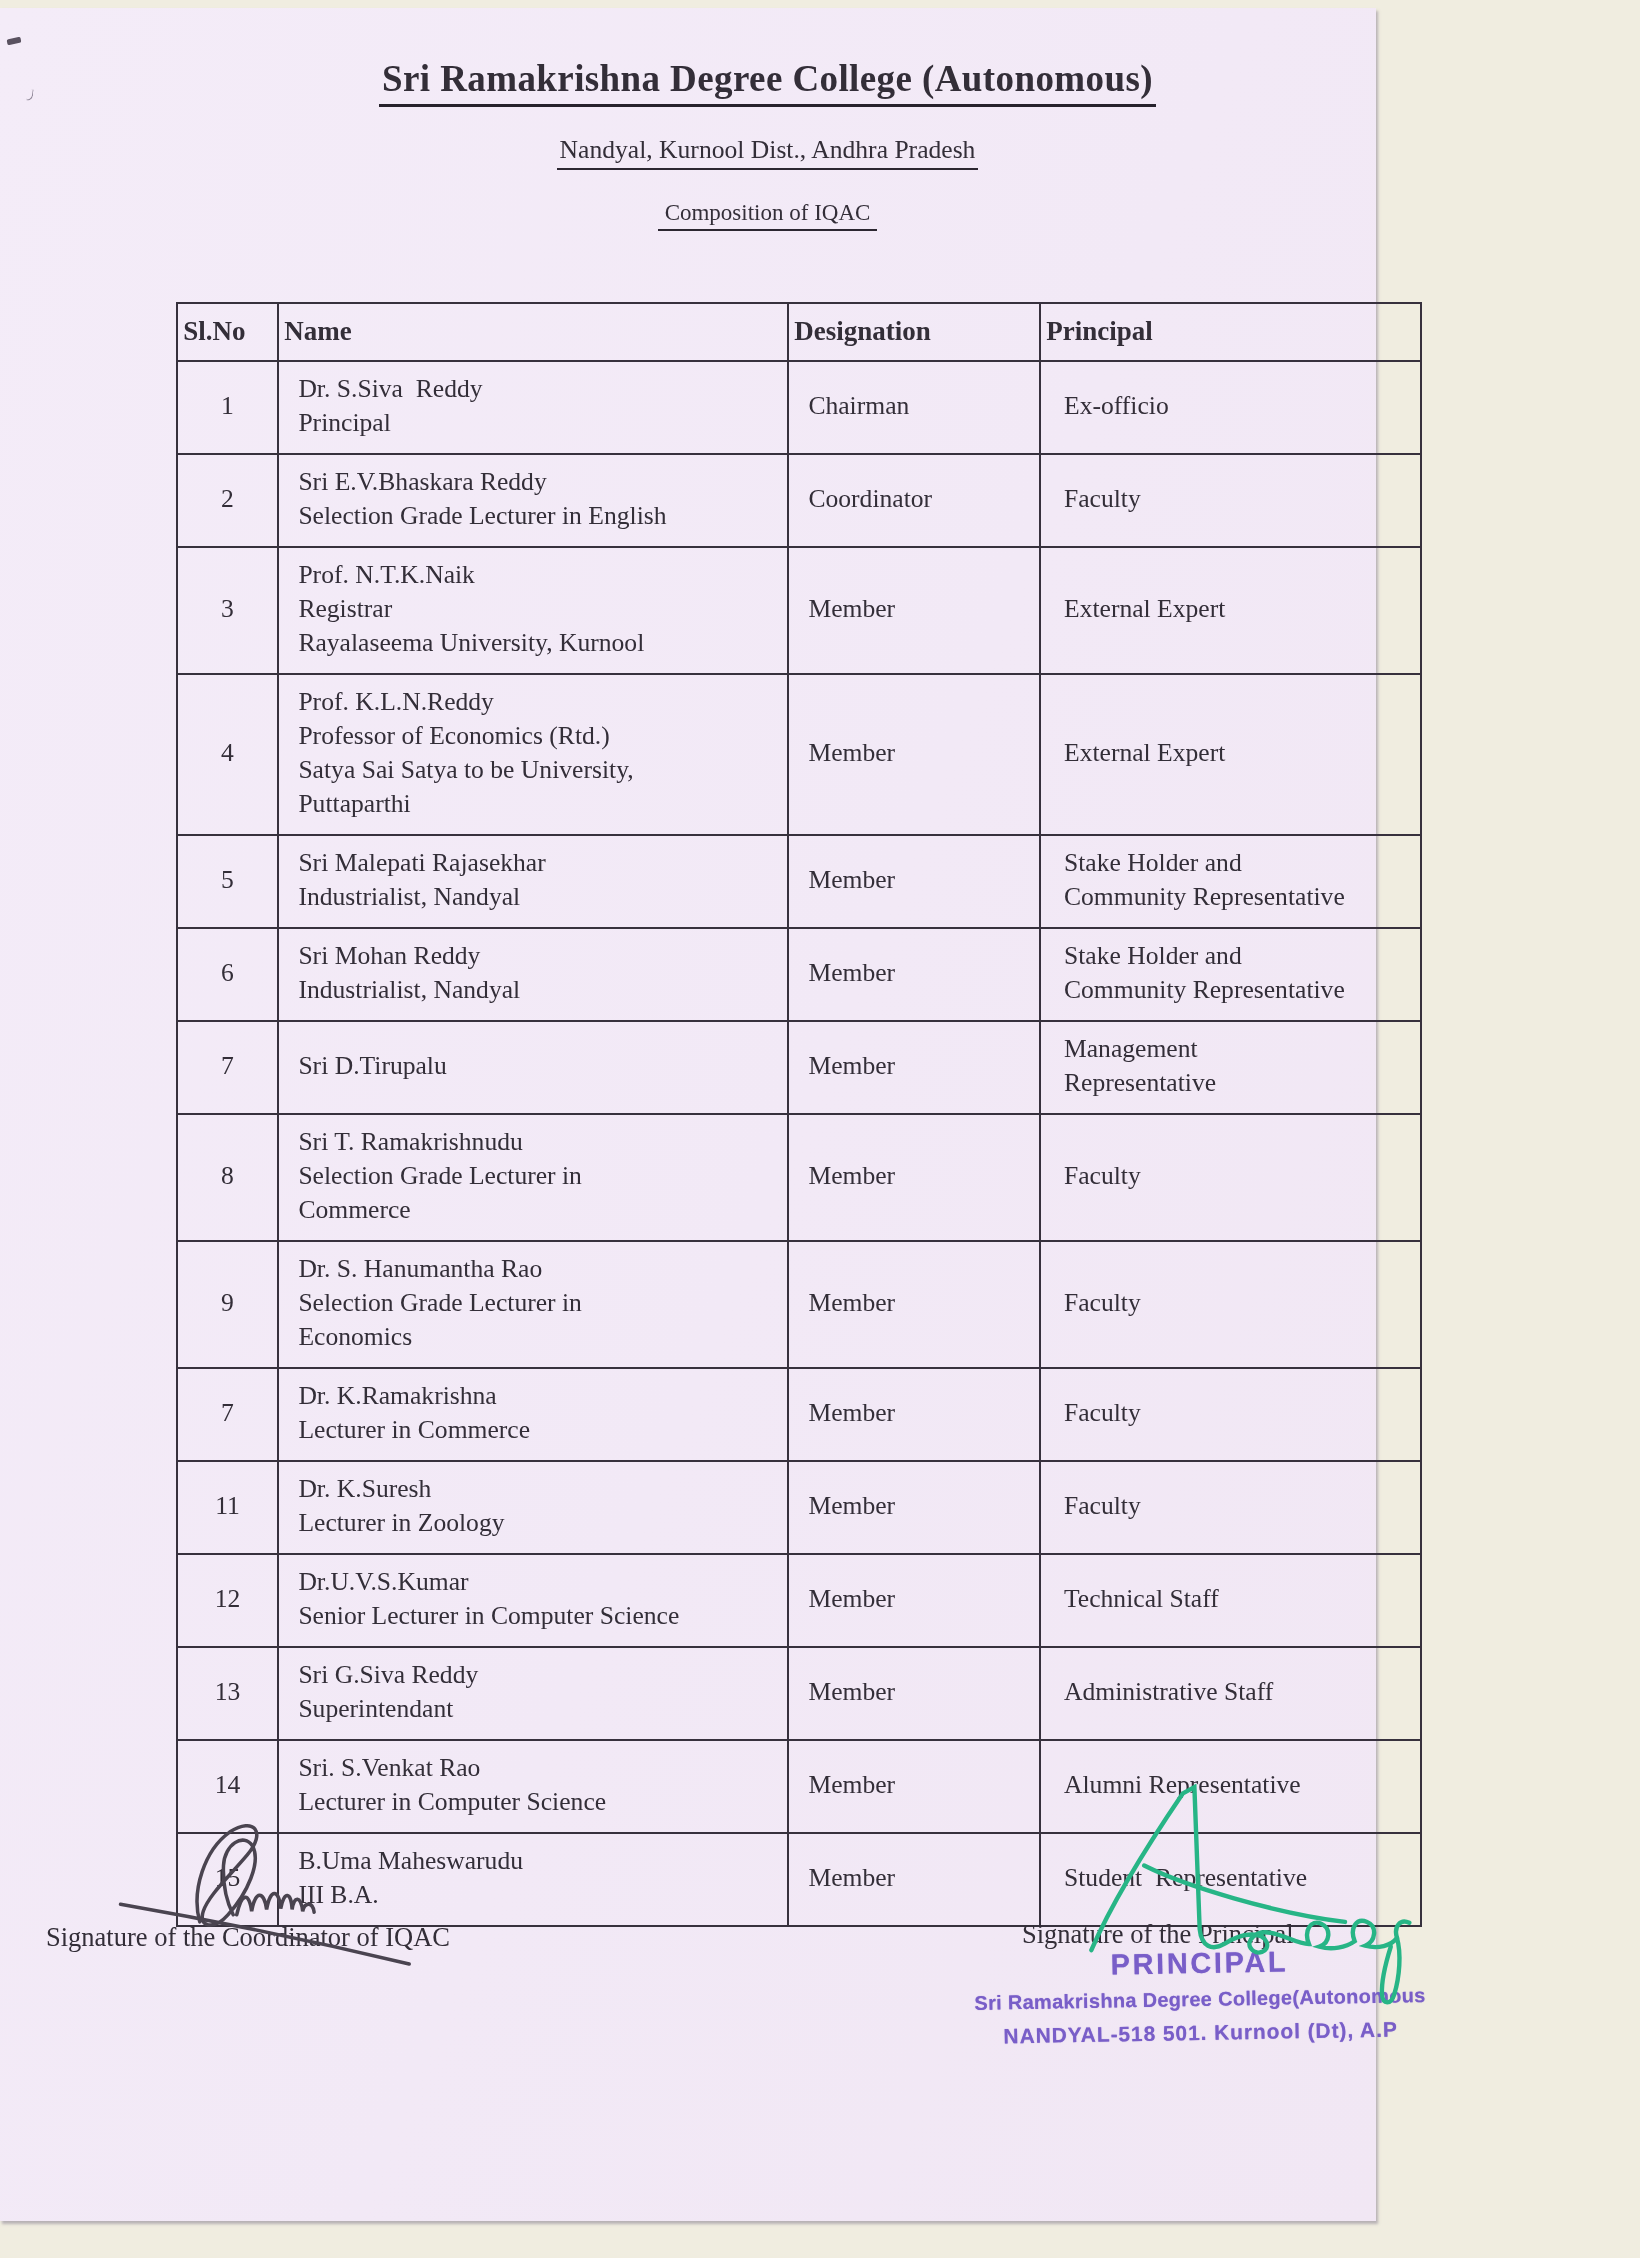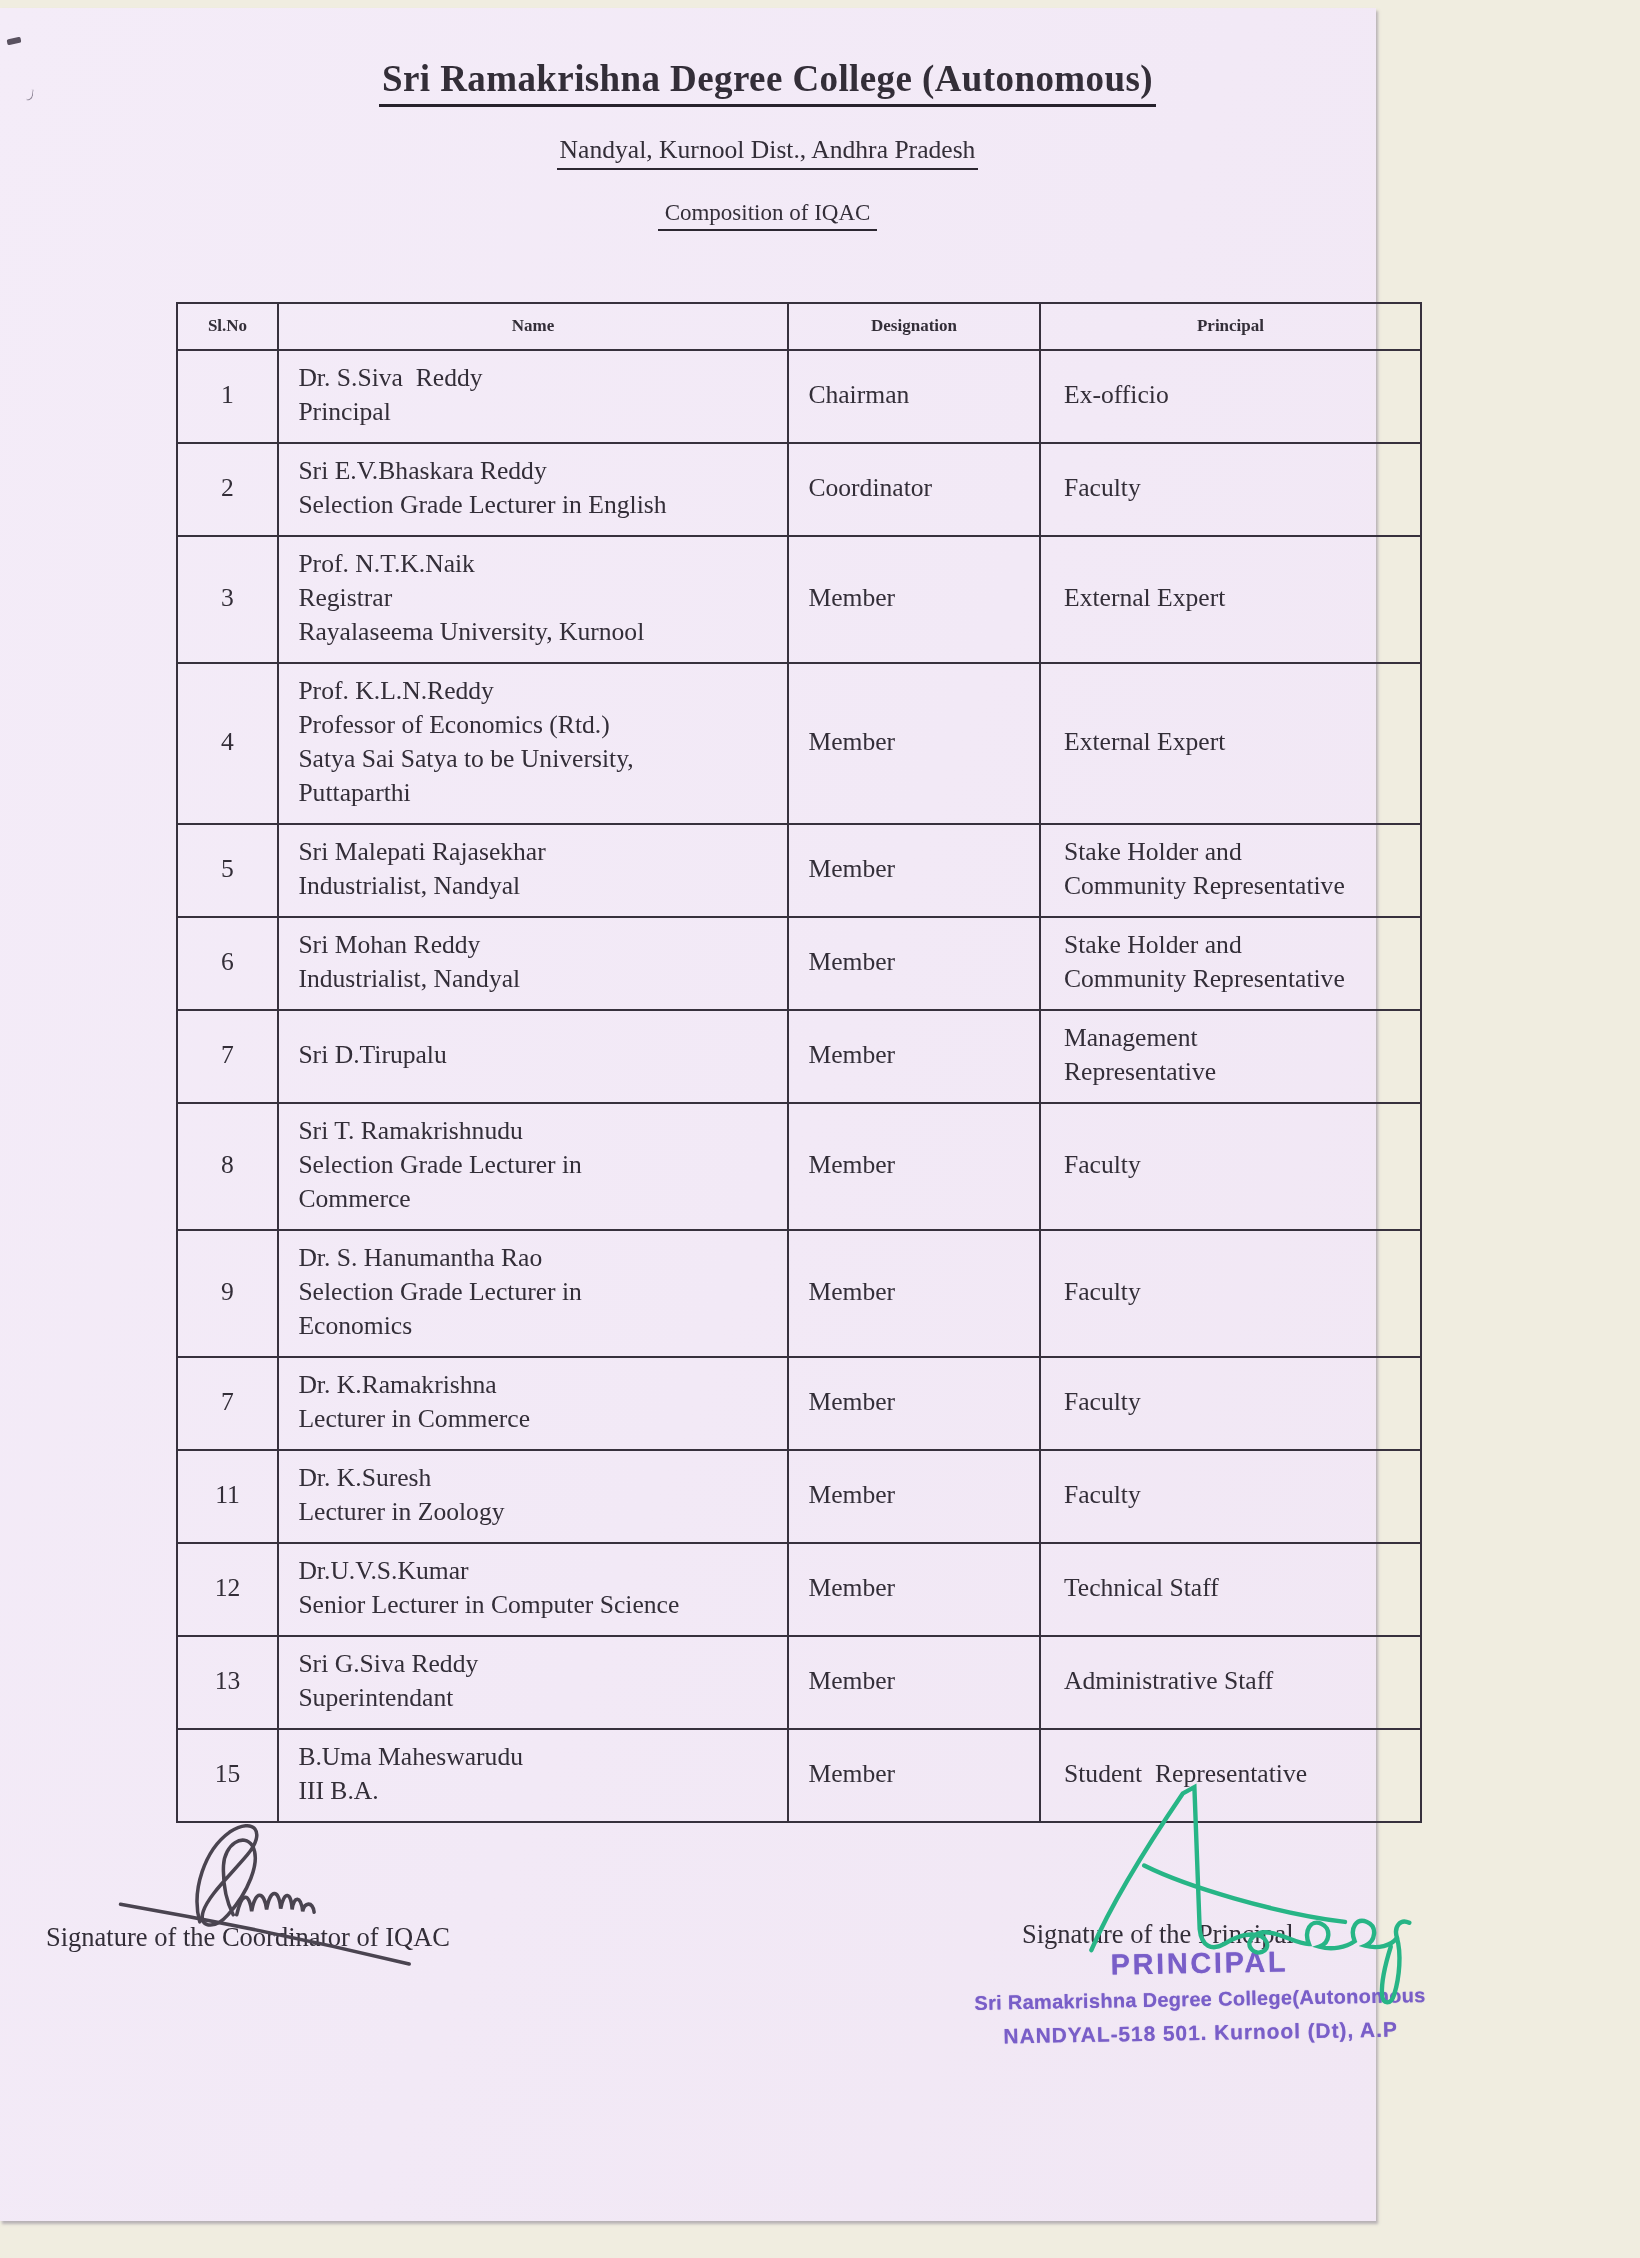--- a/index.html
+++ b/index.html
@@ -51,21 +51,21 @@
   table.iqac-table{
     position:absolute;left:176px;top:294px;width:1244px;
     border-collapse:collapse;table-layout:fixed;
   }
   .iqac-table th,.iqac-table td{
     border:2.6px solid var(--border-ink);
     vertical-align:middle;
     white-space:pre-wrap;
   }
   .iqac-table th{
-    font-size:17px;font-weight:bold;padding:12.4px 5.3px;text-align:center;
+    font-size:27px;font-weight:bold;padding:12.4px 5.3px;text-align:left;
   }
   .iqac-table td{
     font-size:25.6px;line-height:34px;padding:10.6px 16px 12.4px 19.4px;
   }
   .cell-sl{text-align:center;padding-left:5.3px !important;padding-right:5.3px !important;}
   .cell-cat{padding-left:23px !important;}
 
   .sig-label{position:absolute;font-size:26.5px;z-index:2;}
   .sig-label.coordinator{left:46px;top:1914px;}
   .sig-label.principal{left:1022px;top:1911px;}
@@ -187,20 +187,26 @@
           <td class="cell-desig">Member</td>
           <td class="cell-cat"><div>Technical Staff</div></td>
         </tr>
         <tr>
           <td class="cell-sl">13</td>
           <td class="cell-name"><div>Sri G.Siva Reddy</div><div>Superintendant</div></td>
           <td class="cell-desig">Member</td>
           <td class="cell-cat"><div>Administrative Staff</div></td>
         </tr>
         <tr>
+          <td class="cell-sl">14</td>
+          <td class="cell-name"><div>Sri. S.Venkat Rao</div><div>Lecturer in Computer Science</div></td>
+          <td class="cell-desig">Member</td>
+          <td class="cell-cat"><div>Alumni Representative</div></td>
+        </tr>
+        <tr>
           <td class="cell-sl">15</td>
           <td class="cell-name"><div>B.Uma Maheswarudu</div><div>III B.A.</div></td>
           <td class="cell-desig">Member</td>
           <td class="cell-cat"><div>Student  Representative</div></td>
         </tr>
       </tbody>
   </table>
 
   <svg class="sig-svg coordinator" width="309" height="154" viewBox="0 0 350 175" fill="none">
     <g stroke="#4a4450" stroke-width="4" stroke-linecap="round" fill="none">

